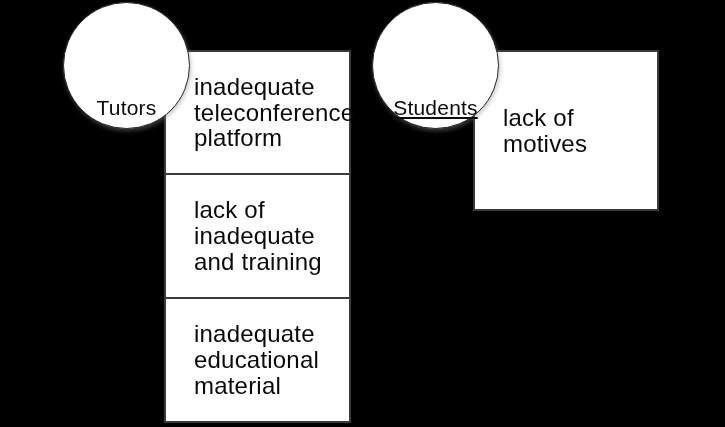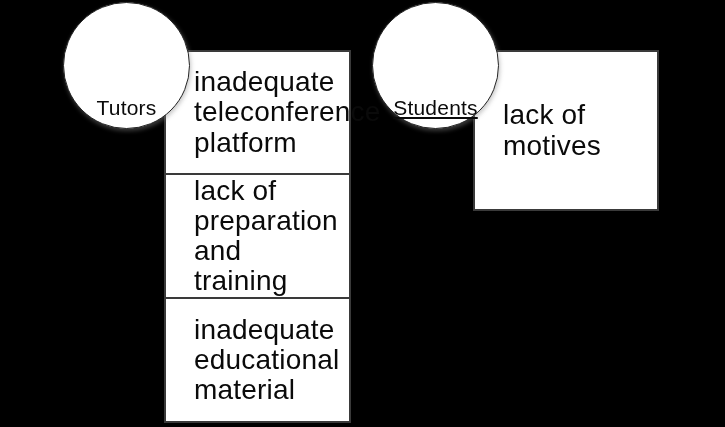--- a/index.html
+++ b/index.html
@@ -23,21 +23,21 @@
   }
   .column-tutors   { left: 164px; top: 50px; width: 187px; }
   .column-students { left: 473px; top: 50px; width: 186px; }
   .issue-box {
     box-sizing: border-box;
     background: #ffffff;
     border: 2px solid #3a3a3a;
     display: flex;
     align-items: center;
     padding: 6px 8px 6px 28px;
-    font-size: 28px;
+    font-size: 24px;
     line-height: 1.08;
     letter-spacing: 0.2px;
     white-space: pre-line;
   }
   .issue-box + .issue-box { margin-top: -2px; }
   .column-tutors   .issue-box { height: 125px; }
   .column-tutors   .issue-box + .issue-box { height: 126px; }
   .column-students .issue-box { height: 161px; }
   .column-students .issue-box + .issue-box { height: 126px; }
   .actor-circle {
@@ -63,21 +63,21 @@
 </head>
 <body>
 
 <div class="canvas">
 
   <div class="column column-tutors">
     <div class="issue-box">inadequate
 teleconference
 platform</div>
     <div class="issue-box">lack of
-preparation
+inadequate
 and training</div>
     <div class="issue-box">inadequate
 educational
 material</div>
   </div>
 
   <div class="column column-students">
     <div class="issue-box">lack of motives</div>
   </div>
 

